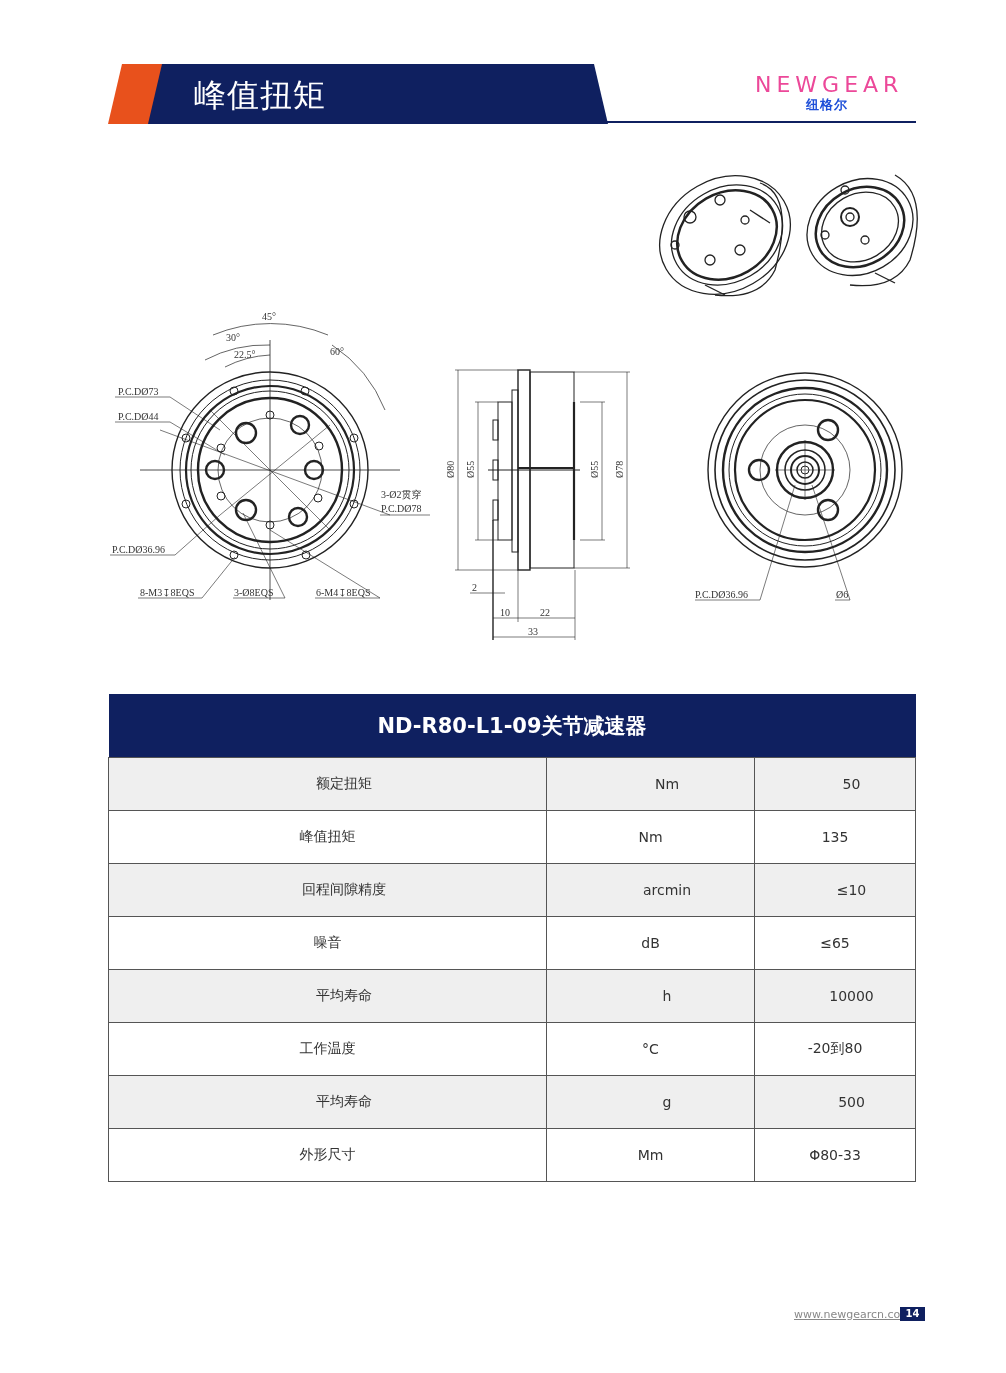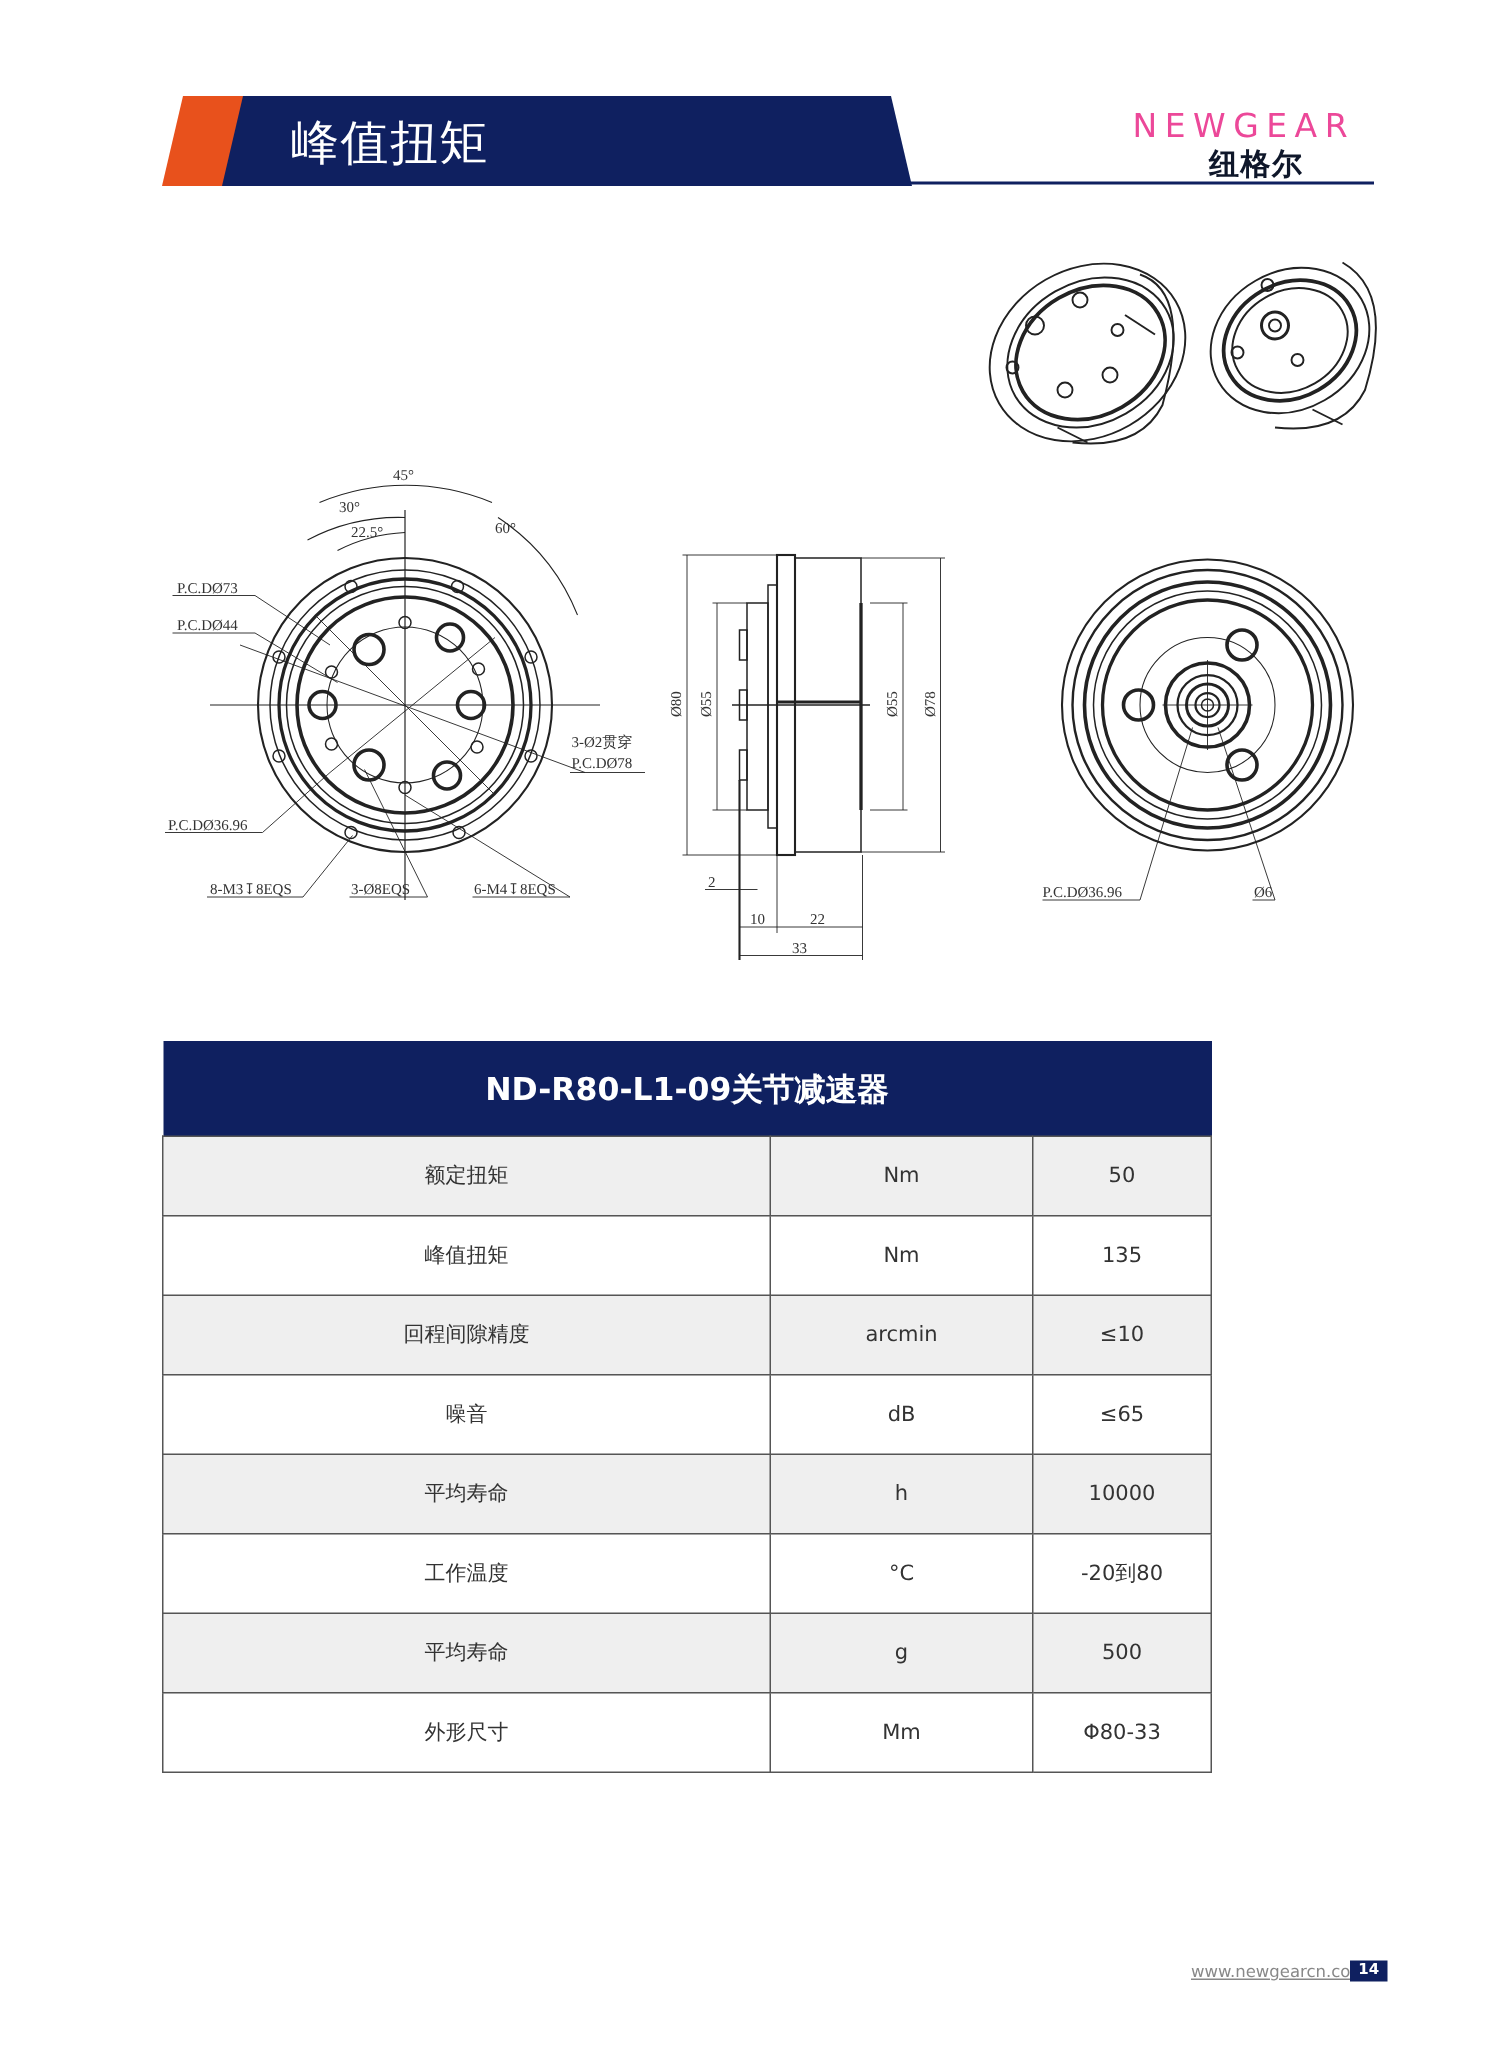--- a/index.html
+++ b/index.html
@@ -4,28 +4,28 @@
 <style>
   html,body{margin:0;padding:0;background:#ffffff;}
   body{width:1006px;height:1373px;position:relative;overflow:hidden;font-family:"DejaVu Sans","Liberation Sans",sans-serif;color:#222;}
   .abs{position:absolute;}
   
   .hdr-orange{left:108px;top:64px;width:56px;height:60px;background:#e8511c;clip-path:polygon(14px 0,56px 0,42px 100%,0 100%);}
   .hdr-navy{left:148px;top:64px;width:460px;height:60px;background:#0f2060;clip-path:polygon(14px 0,446px 0,460px 100%,0 100%);}
   .hdr-line{left:600px;top:121px;width:316px;height:2px;background:#0f2060;}
   .hdr-title{left:194px;top:72px;font-size:32px;color:#fff;letter-spacing:1px;line-height:46px;}
   .logo-en{left:755px;top:72px;font-family:"DejaVu Sans",sans-serif;font-weight:normal;font-size:22px;letter-spacing:5px;color:#ec4899;}
-  .logo-cn{left:806px;top:96px;font-weight:bold;font-size:20px;color:#0f172a;letter-spacing:1px;}
+  .logo-cn{left:806px;top:96px;font-weight:bold;font-size:13px;color:#1d4ed8;letter-spacing:1px;}
   
   svg text{font-family:"Liberation Serif","DejaVu Serif",serif;font-size:10px;fill:#333;}
   
-  .tbl{left:108px;top:694px;width:700px;border-collapse:collapse;}
+  .tbl{left:108px;top:694px;width:808px;border-collapse:collapse;}
   .tbl-title{height:61px;background:#0f2060;color:#fff;font-size:21px;text-align:center;}
   .tbl td{border:1px solid #555;text-align:center;font-size:14px;color:#333;height:52px;padding:0;}
-  .tbl tr.alt td{background:#efefef;}
+  .tbl tr.alt td{background:#efefef;padding-left:33px;}
   .tbl td.c1{width:404px;}
   .tbl td.c2{width:174px;}
   .footer-url{left:794px;top:1308px;font-size:11px;color:#888;text-decoration:underline;}
   .footer-page{left:900px;top:1307px;width:25px;height:14px;background:#0f2060;color:#fff;font-size:10px;font-weight:bold;text-align:center;line-height:14px;}
 </style>
 </head>
 <body>
 
 <div class="abs hdr-orange"></div>
 <div class="abs hdr-navy"></div>

